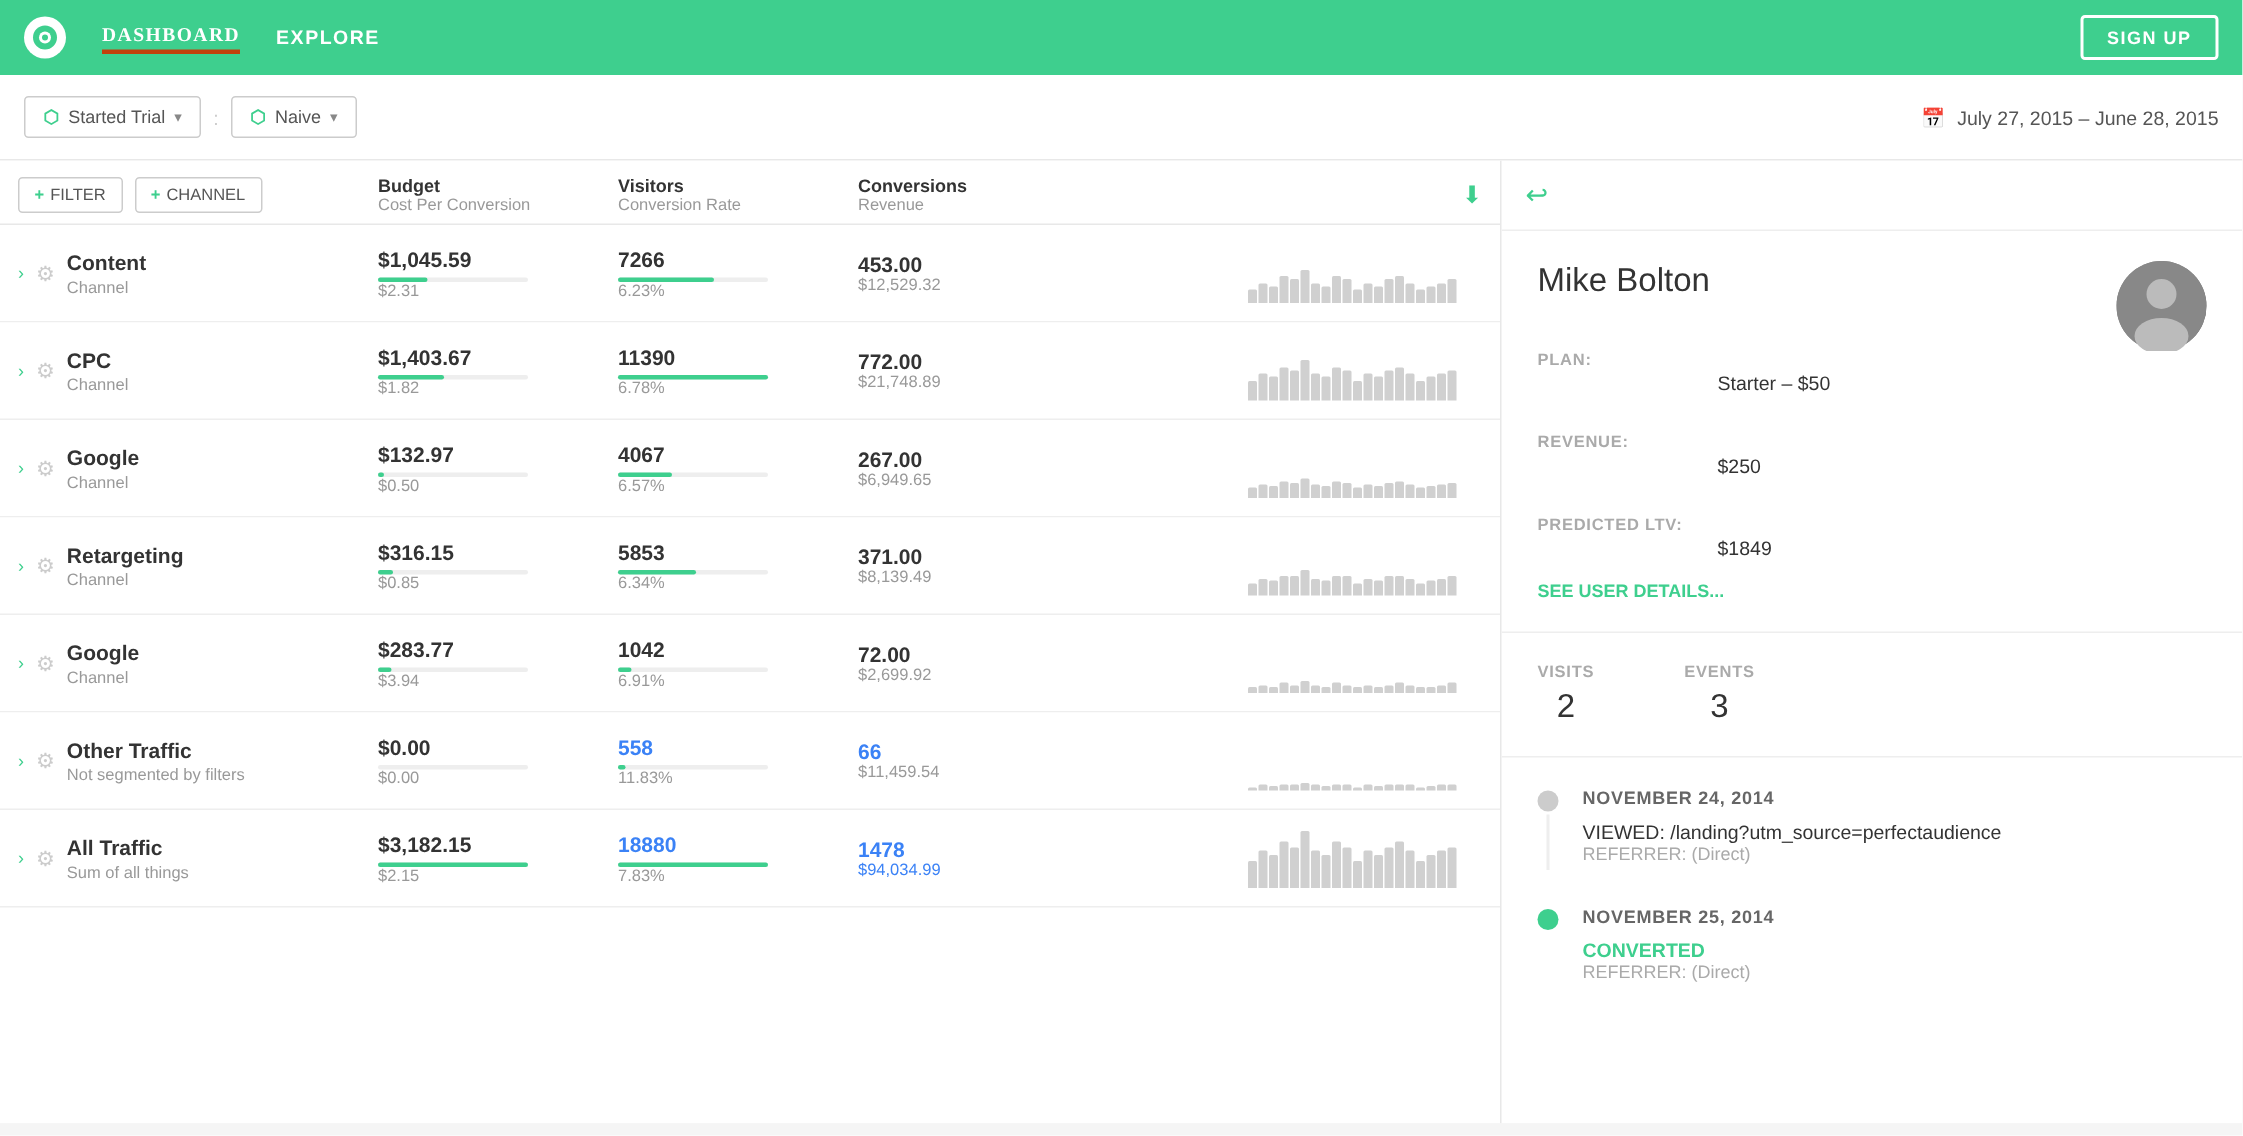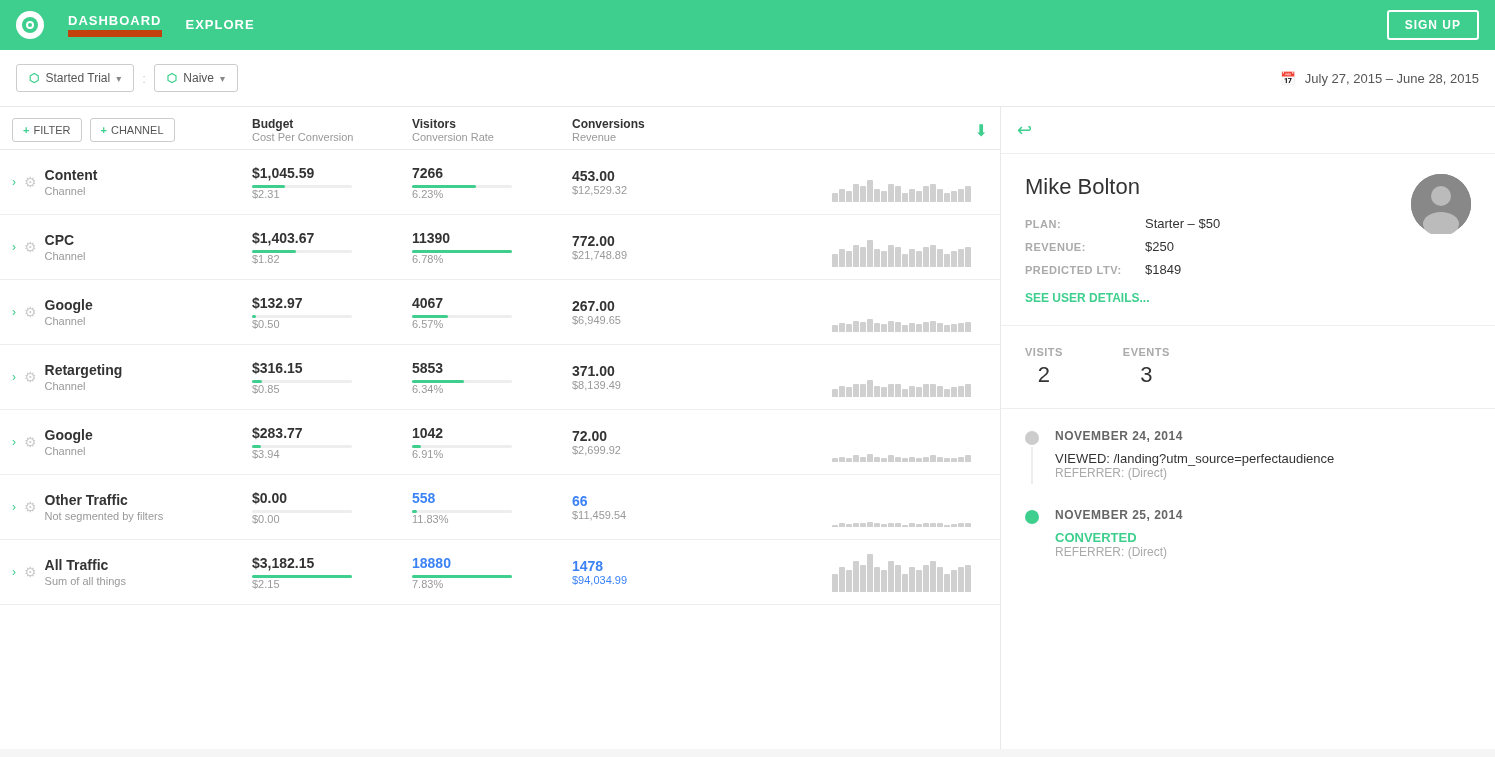--- a/index.html
+++ b/index.html
@@ -10,21 +10,21 @@
       background: #3ecf8e;
       height: 50px;
       display: flex;
       align-items: center;
       padding: 0 16px;
       justify-content: space-between;
     }
     .top-nav-left { display: flex; align-items: center; gap: 24px; }
     .logo { width: 28px; height: 28px; background: white; border-radius: 50%; display: flex; align-items: center; justify-content: center; }
     .nav-link { color: white; font-size: 13px; font-weight: 600; letter-spacing: 1px; text-transform: uppercase; cursor: pointer; padding-bottom: 2px; }
-    .nav-link.active { border-bottom: 7px solid #c2410c; }
+    .nav-link.active { border-bottom: 3px solid #c2410c; font-family: Liberation Serif, serif; }
     .sign-up-btn {
       border: 2px solid white;
       color: white;
       background: transparent;
       padding: 6px 16px;
       font-size: 12px;
       font-weight: 600;
       letter-spacing: 1px;
       cursor: pointer;
       border-radius: 3px;
@@ -126,21 +126,21 @@
 
     
     .right-panel { width: 495px; background: white; border-left: 1px solid #e8e8e8; overflow-y: auto; }
     .right-panel-back { padding: 12px 16px; border-bottom: 1px solid #eee; }
     .back-arrow { color: #3ecf8e; font-size: 18px; cursor: pointer; }
 
     .user-section { padding: 20px 24px; display: flex; justify-content: space-between; align-items: flex-start; border-bottom: 1px solid #eee; }
     .user-name { font-size: 22px; font-weight: 300; color: #333; margin-bottom: 16px; }
     .user-meta { display: grid; grid-template-columns: 120px 1fr; gap: 8px 0; }
     .meta-label { font-size: 11px; color: #aaa; font-weight: 600; letter-spacing: 0.5px; display: flex; align-items: center; }
-    .meta-value { font-size: 13px; color: #333; display: flex; align-items: center; }
+    .meta-value { font-size: 13px; color: #333; display: flex; align-items: center; margin-top: 32px; }
     .see-details { color: #3ecf8e; font-size: 12px; font-weight: 600; cursor: pointer; grid-column: 1 / -1; margin-top: 6px; }
     .avatar-placeholder { width: 60px; height: 60px; border-radius: 50%; background: linear-gradient(135deg, #888, #555); display: flex; align-items: center; justify-content: center; font-size: 24px; color: white; }
 
     .stats-section { padding: 20px 24px; display: flex; gap: 60px; border-bottom: 1px solid #eee; }
     .stat-item { text-align: center; }
     .stat-label { font-size: 11px; color: #aaa; font-weight: 600; letter-spacing: 0.5px; margin-bottom: 4px; }
     .stat-value { font-size: 22px; font-weight: 400; color: #333; }
 
     
     .timeline { padding: 20px 24px; position: relative; }

